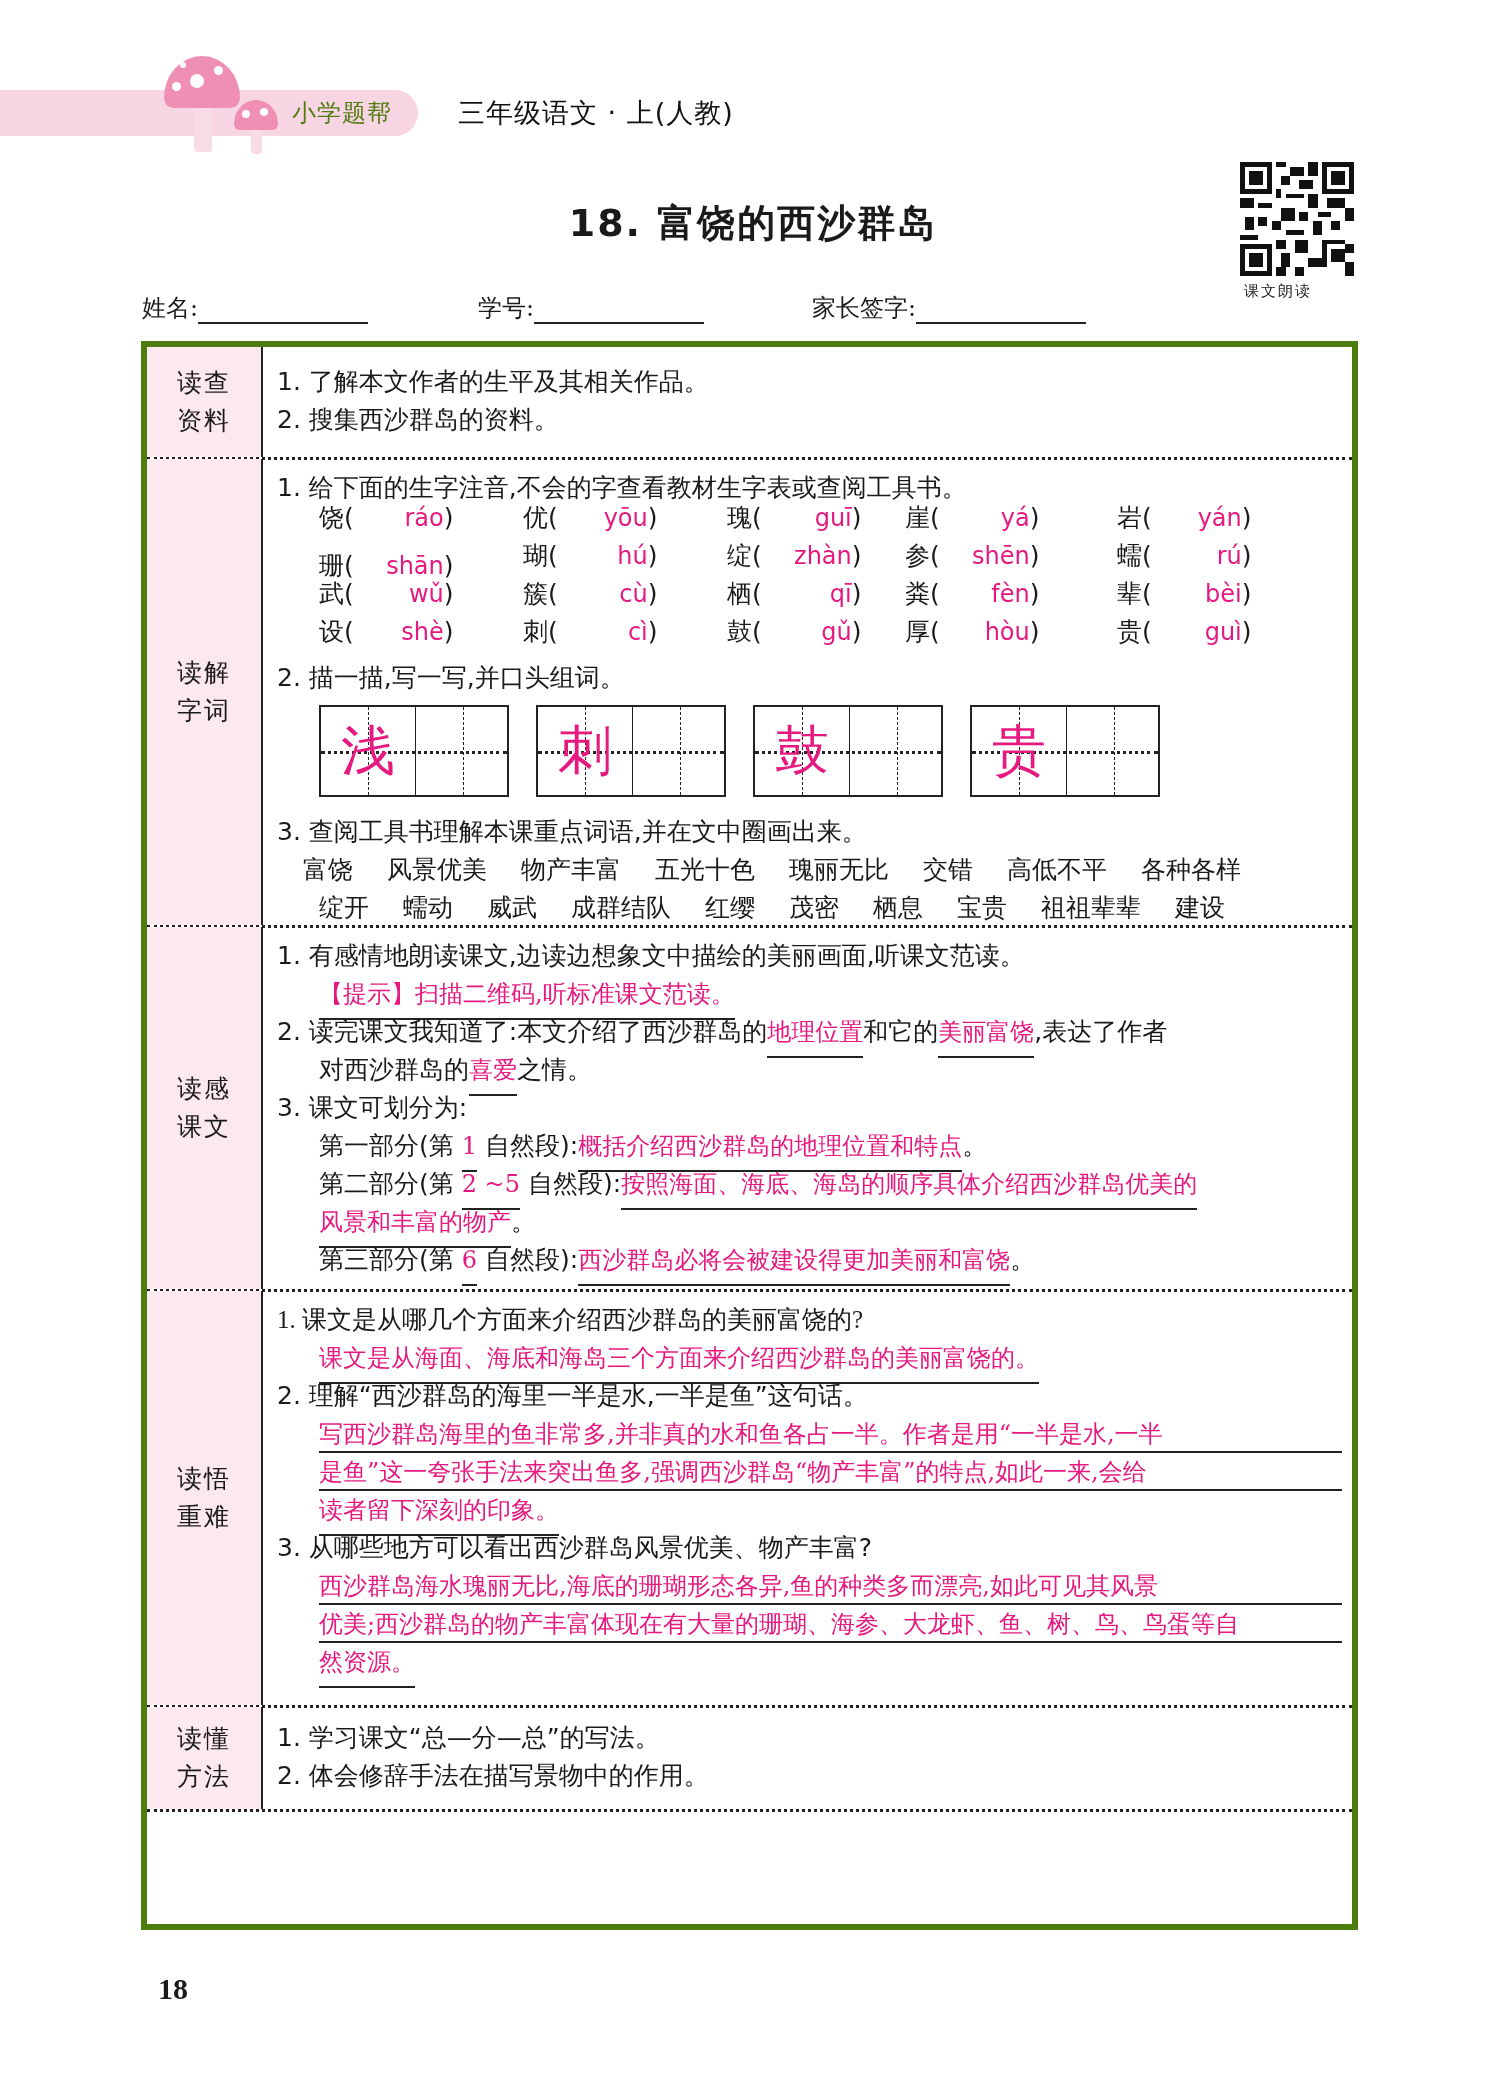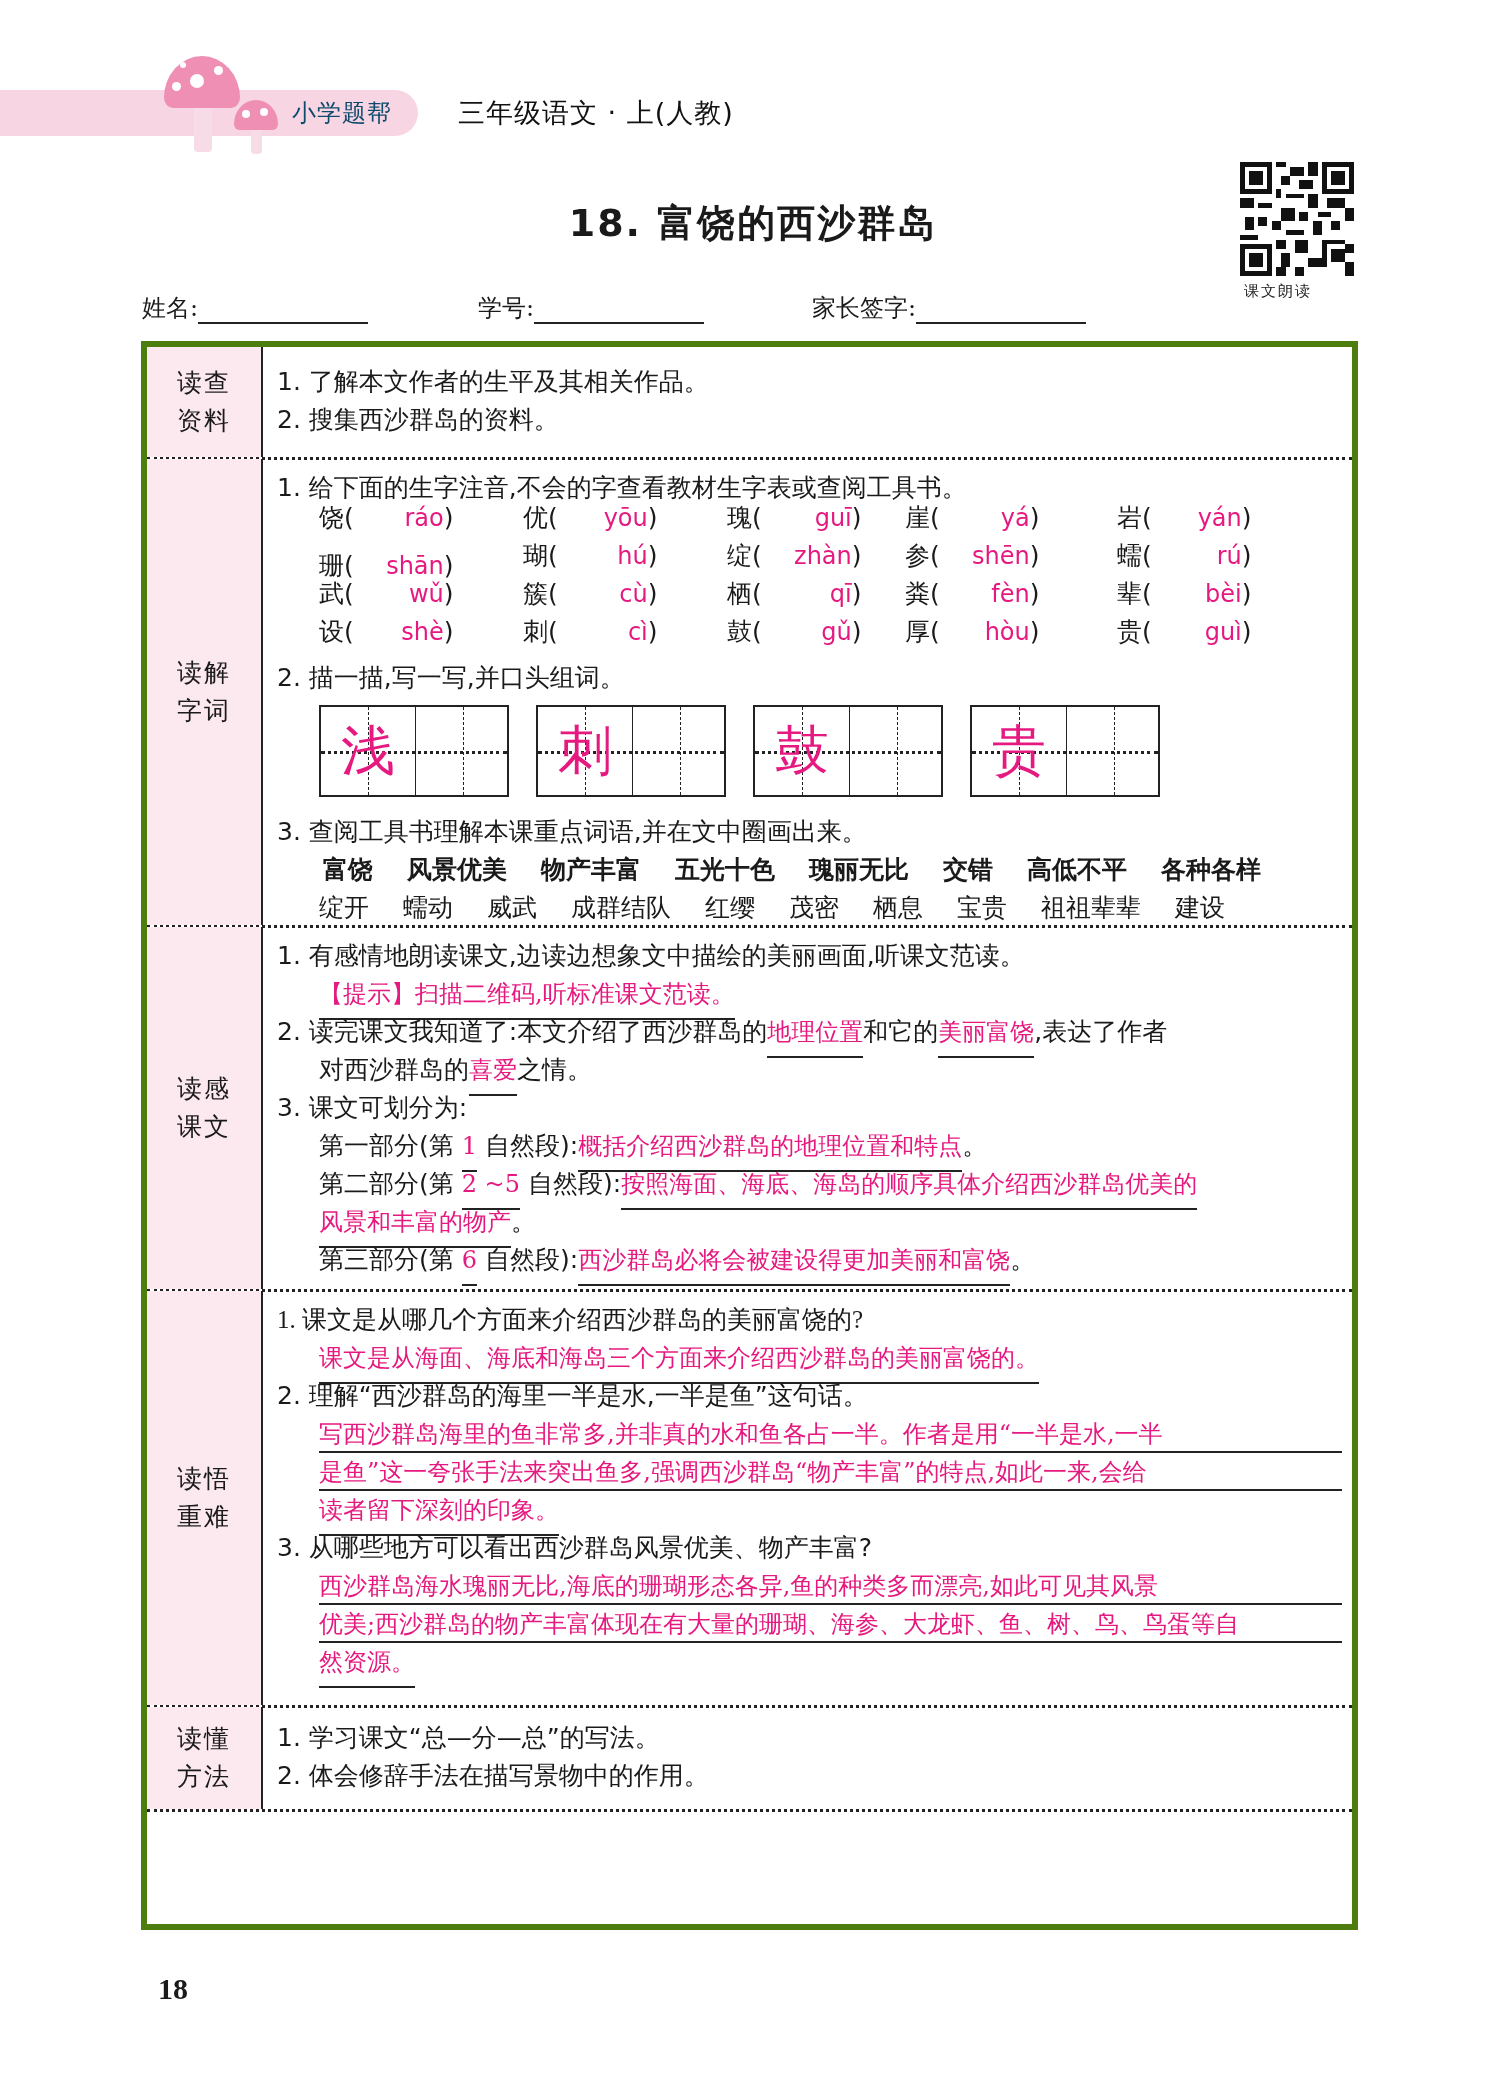--- a/index.html
+++ b/index.html
@@ -3,21 +3,21 @@
 <meta charset="utf-8">
 <style>
   html,body{margin:0;padding:0;background:#fff;}
   body{width:1506px;height:2095px;position:relative;overflow:hidden;
        font-family:"DejaVu Sans","Liberation Sans",sans-serif;color:#1a1a1a;}
   .hdr-band{position:absolute;left:0;top:90px;width:418px;height:46px;background:#f8d5e2;border-radius:0 24px 24px 0;}
   .mush{position:absolute;}
   .mush .cap{position:absolute;background:#ef8fb4;border-radius:50% 50% 12% 12%/80% 80% 20% 20%;}
   .mush .stem{position:absolute;background:#f7dbe6;border-radius:4px;}
   .mush .dot{position:absolute;background:#fff;border-radius:50%;}
-  .brand{position:absolute;left:292px;top:97px;font-size:24px;color:#0c4a6e;letter-spacing:1px;}
+  .brand{position:absolute;left:292px;top:97px;font-size:24px;color:#4d7c0f;letter-spacing:1px;}
   .subject{position:absolute;left:458px;top:95px;font-size:27px;color:#111;letter-spacing:1px;}
   .title{position:absolute;left:0;width:1506px;top:198px;text-align:center;font-size:38px;font-weight:bold;letter-spacing:2px;}
   .qr{position:absolute;left:1240px;top:162px;width:114px;height:114px;}
   .qr-label{position:absolute;left:1244px;top:282px;font-size:15px;font-family:"DejaVu Serif",serif;letter-spacing:2px;color:#222;}
   .fields{position:absolute;top:292px;left:142px;font-size:24px;font-family:"DejaVu Serif",serif;}
   .field{position:absolute;white-space:nowrap;}
   .field .line{display:inline-block;width:170px;border-bottom:2px solid #222;height:24px;vertical-align:bottom;}
   .table{position:absolute;left:141px;top:341px;width:1217px;height:1589px;border:6px solid #4d7c0f;box-sizing:border-box;}
   .row{position:absolute;left:0;width:100%;}
   .row .lab{position:absolute;left:0;top:0;width:116px;height:100%;background:#fce8ef;border-right:2px solid #222;box-sizing:border-box;
@@ -204,21 +204,21 @@
               <div class="vd"></div>
             </div>
             <div class="cell" style="left: 94px; width: 94px; border-left: 1.5px solid rgb(34, 34, 34);">
               <div class="vd"></div>
             </div>
             <div class="hd"></div>
             <div class="ch" style="width: 94px;">贵</div>
           </div>
         </div>
       <div class="ln" style="top:354px;">3. 查阅工具书理解本课重点词语,并在文中圈画出来。</div>
-      <div class="ln words" id="words1" style="top:392px;left:46px;font-weight:bold;"><span>富饶</span><span>风景优美</span><span>物产丰富</span><span>五光十色</span><span>瑰丽无比</span><span>交错</span><span>高低不平</span><span>各种各样</span></div>
+      <div class="ln words" id="words1" style="top:392px;left:26px;"><span>富饶</span><span>风景优美</span><span>物产丰富</span><span>五光十色</span><span>瑰丽无比</span><span>交错</span><span>高低不平</span><span>各种各样</span></div>
       <div class="ln words" id="words2" style="top:430px;left:42px;"><span>绽开</span><span>蠕动</span><span>威武</span><span>成群结队</span><span>红缨</span><span>茂密</span><span>栖息</span><span>宝贵</span><span>祖祖辈辈</span><span>建设</span></div>
     </div>
   </div>
   <div class="sep" style="top:578px;"></div>
 
   <div class="row" style="top:580px;height:362px;">
     <div class="lab">
         <span><span>读感</span><br><span>课文</span></span>
       </div>
     <div class="content">

